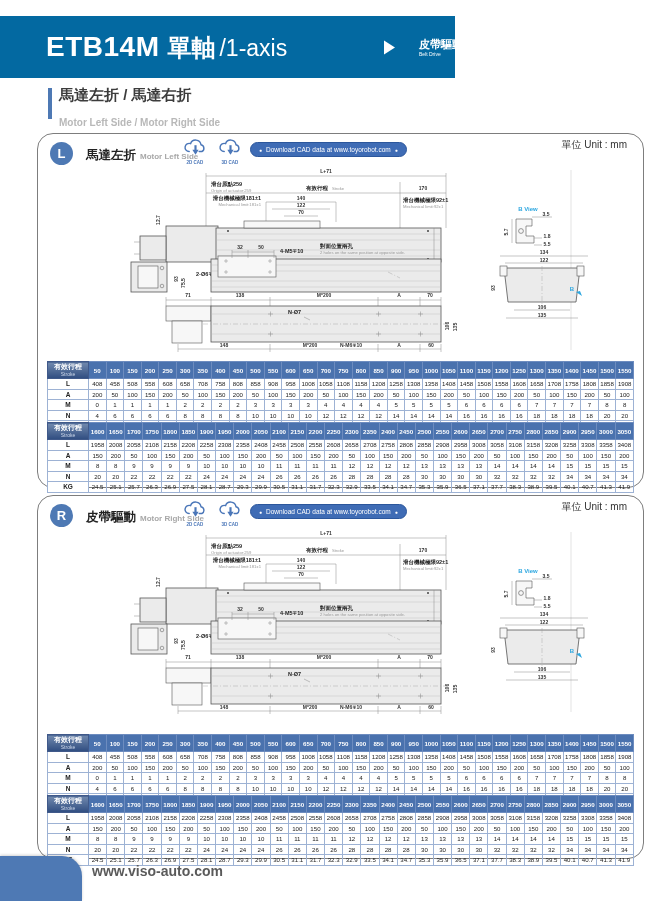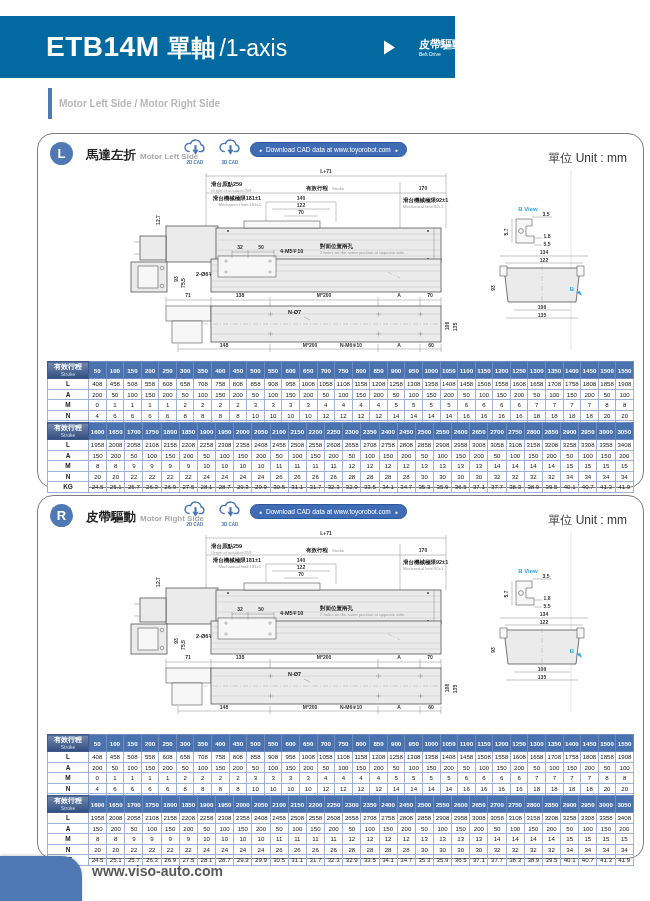--- a/index.html
+++ b/index.html
@@ -39,21 +39,21 @@
        color:#222;white-space:nowrap}
   .ptitle .en{font-size:8px;color:#a8a8a8;margin-left:4px;font-weight:bold}
   .cad-group{position:absolute;left:142px;top:4px;display:flex;align-items:flex-start;gap:5px}
   .cad-icon{display:flex;flex-direction:column;align-items:center;width:30px;cursor:pointer}
   .cad-icon svg{width:27px;height:18px}
   .cad-label{font-size:4.5px;color:#4a76b8;font-weight:bold}
   .dl-pill{margin-top:4px;display:flex;align-items:center;gap:4px;background:#3f6cb5;
        border:1px solid #2c579c;border-radius:9px;padding:3px 8px;color:#fff;
        font-size:6.5px;white-space:nowrap;cursor:pointer}
   .dl-dot{font-size:5px}
-  .unit{position:absolute;right:16px;top:16px;font-size:12px;color:#333;white-space:nowrap}
+  .unit{position:absolute;right:16px;top:4px;font-size:10px;color:#333;white-space:nowrap}
   .drawing{position:absolute;left:10px;top:30px;width:545px;height:192px}
 
   
   .tbl{position:absolute;left:9px;width:587px}
   .t1{top:227px}.t2{top:288px}
   #panel-r .t1{top:238px}#panel-r .t2{top:299px}
   table.stroke-table{border-collapse:collapse;width:100%;table-layout:fixed}
   .stroke-table th,.stroke-table td{border:0.5px solid #9db2d4;text-align:center;
        padding:0;overflow:hidden;white-space:nowrap}
   .head-lab{width:40px;background:linear-gradient(#7189ae,#2f4d80);color:#fff;
@@ -95,20 +95,21 @@
     <div>
       <div class="drive-cn">皮帶驅動</div>
       <div class="drive-en">Belt Drive</div>
     </div>
   </div>
 </div>
 
 <div class="section">
   <div class="section-bar"></div>
   <div class="section-text">
+    <div class="section-cn">馬達左折 / 馬達右折</div>
     <div class="section-en">Motor Left Side / Motor Right Side</div>
   </div>
 </div>
 
 <div class="panel" id="panel-l">
   <div class="badge">L</div>
   <div class="ptitle">
     <span>馬達左折</span><span class="en">Motor Left Side</span>
   </div>
   <div class="cad-group">

